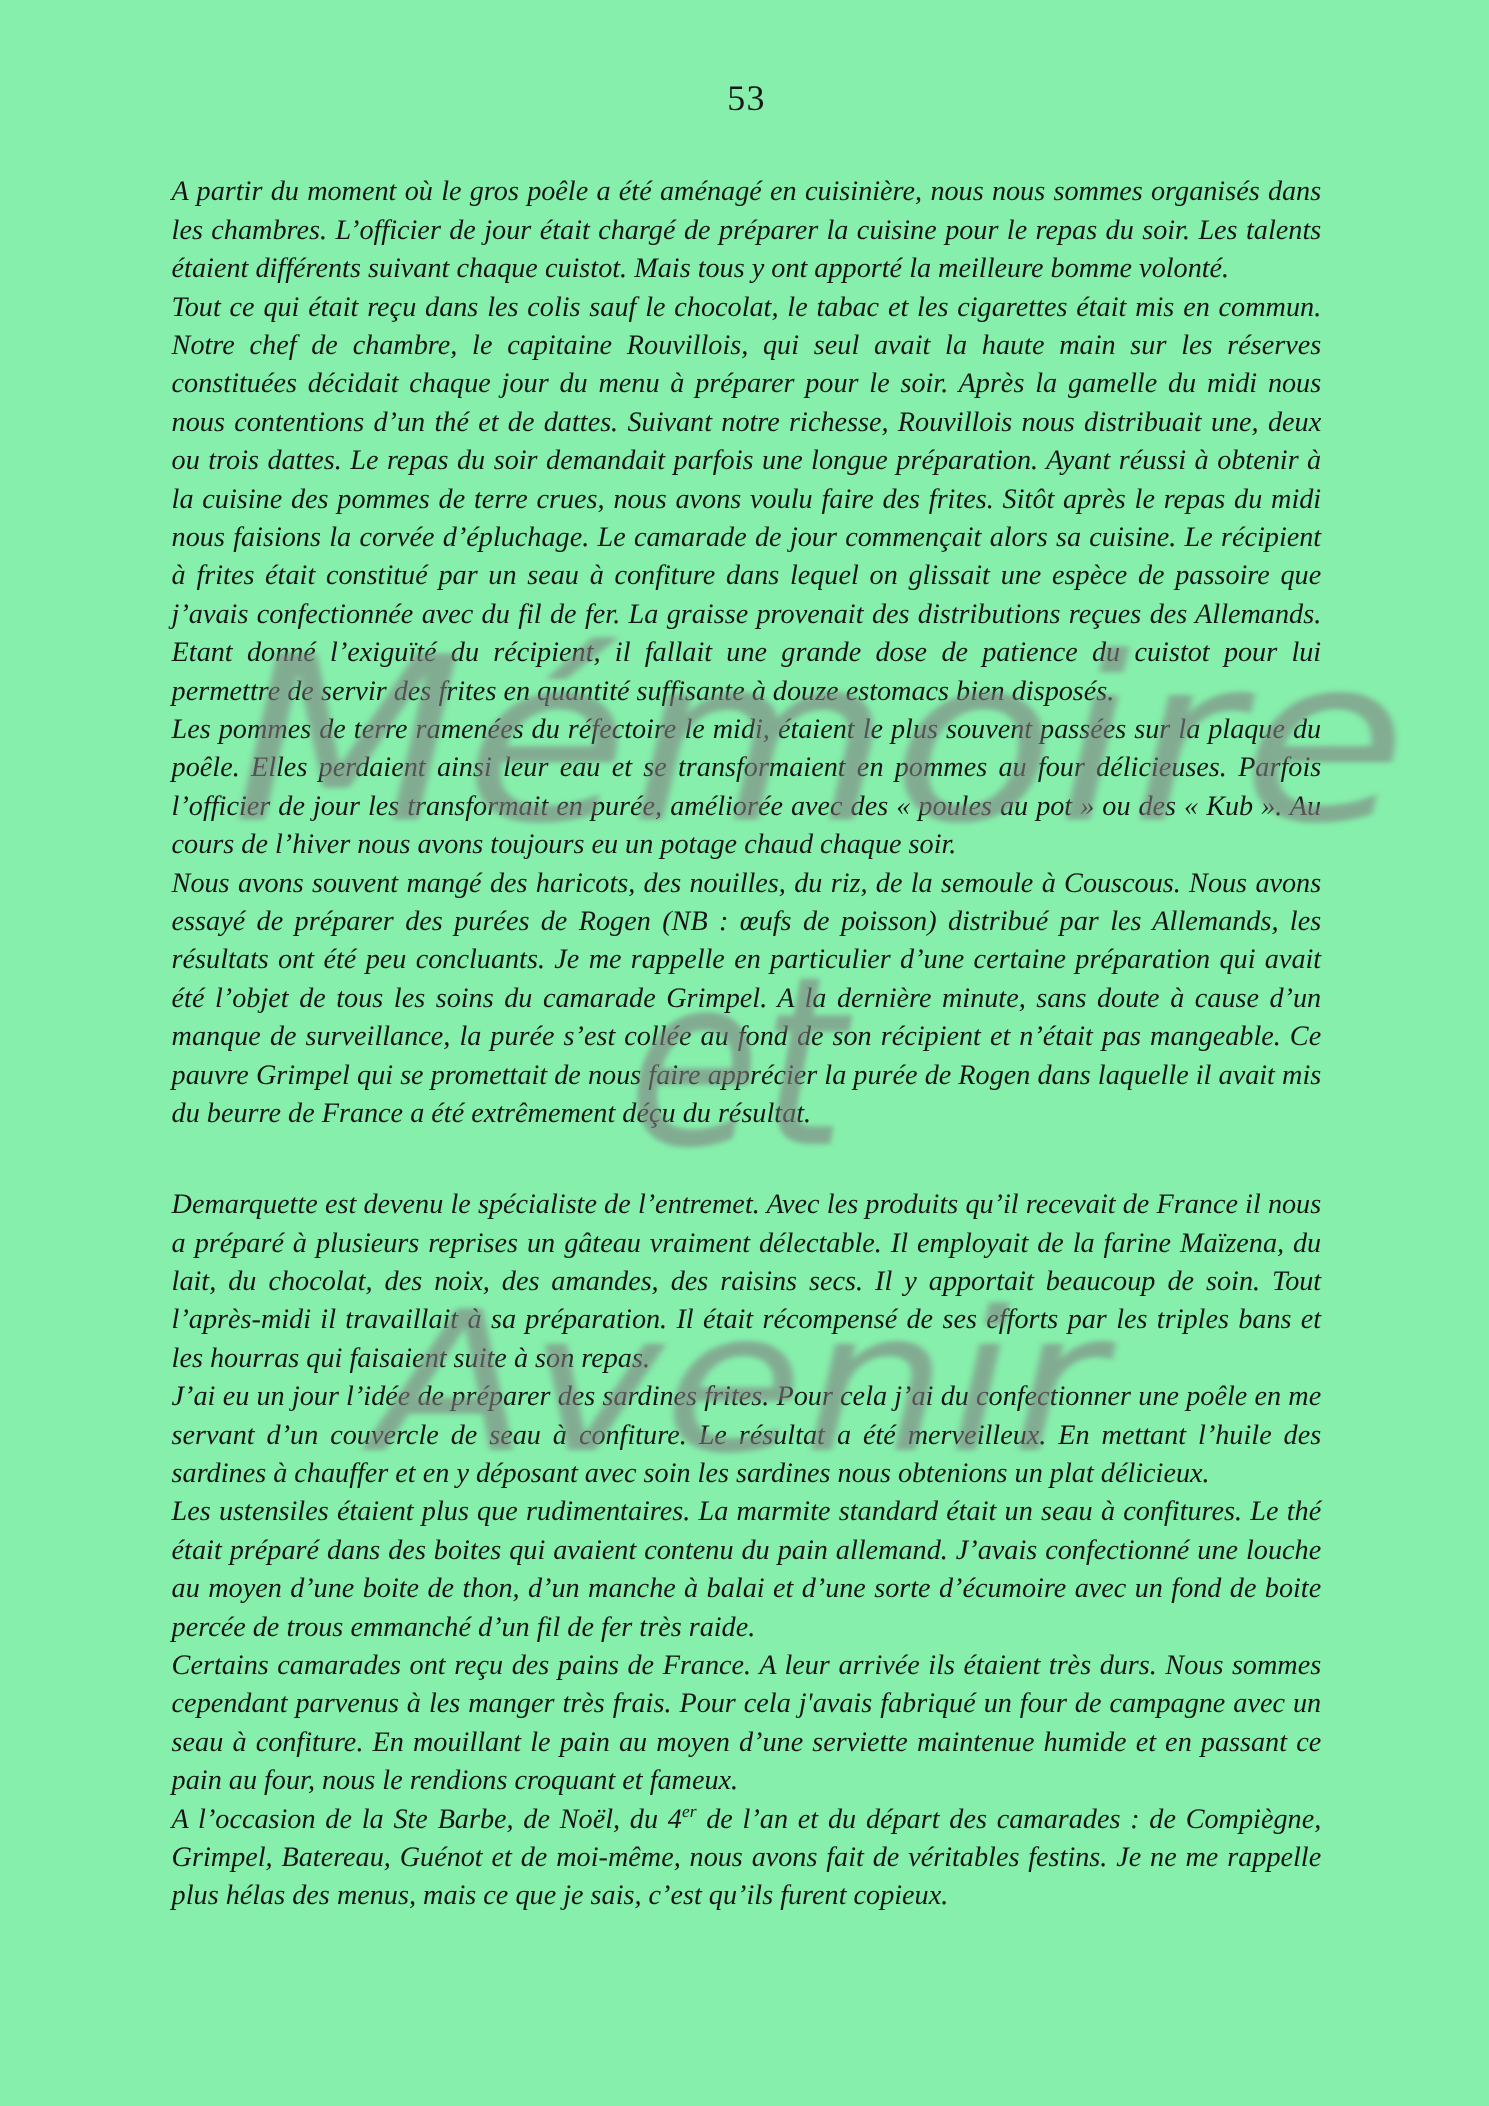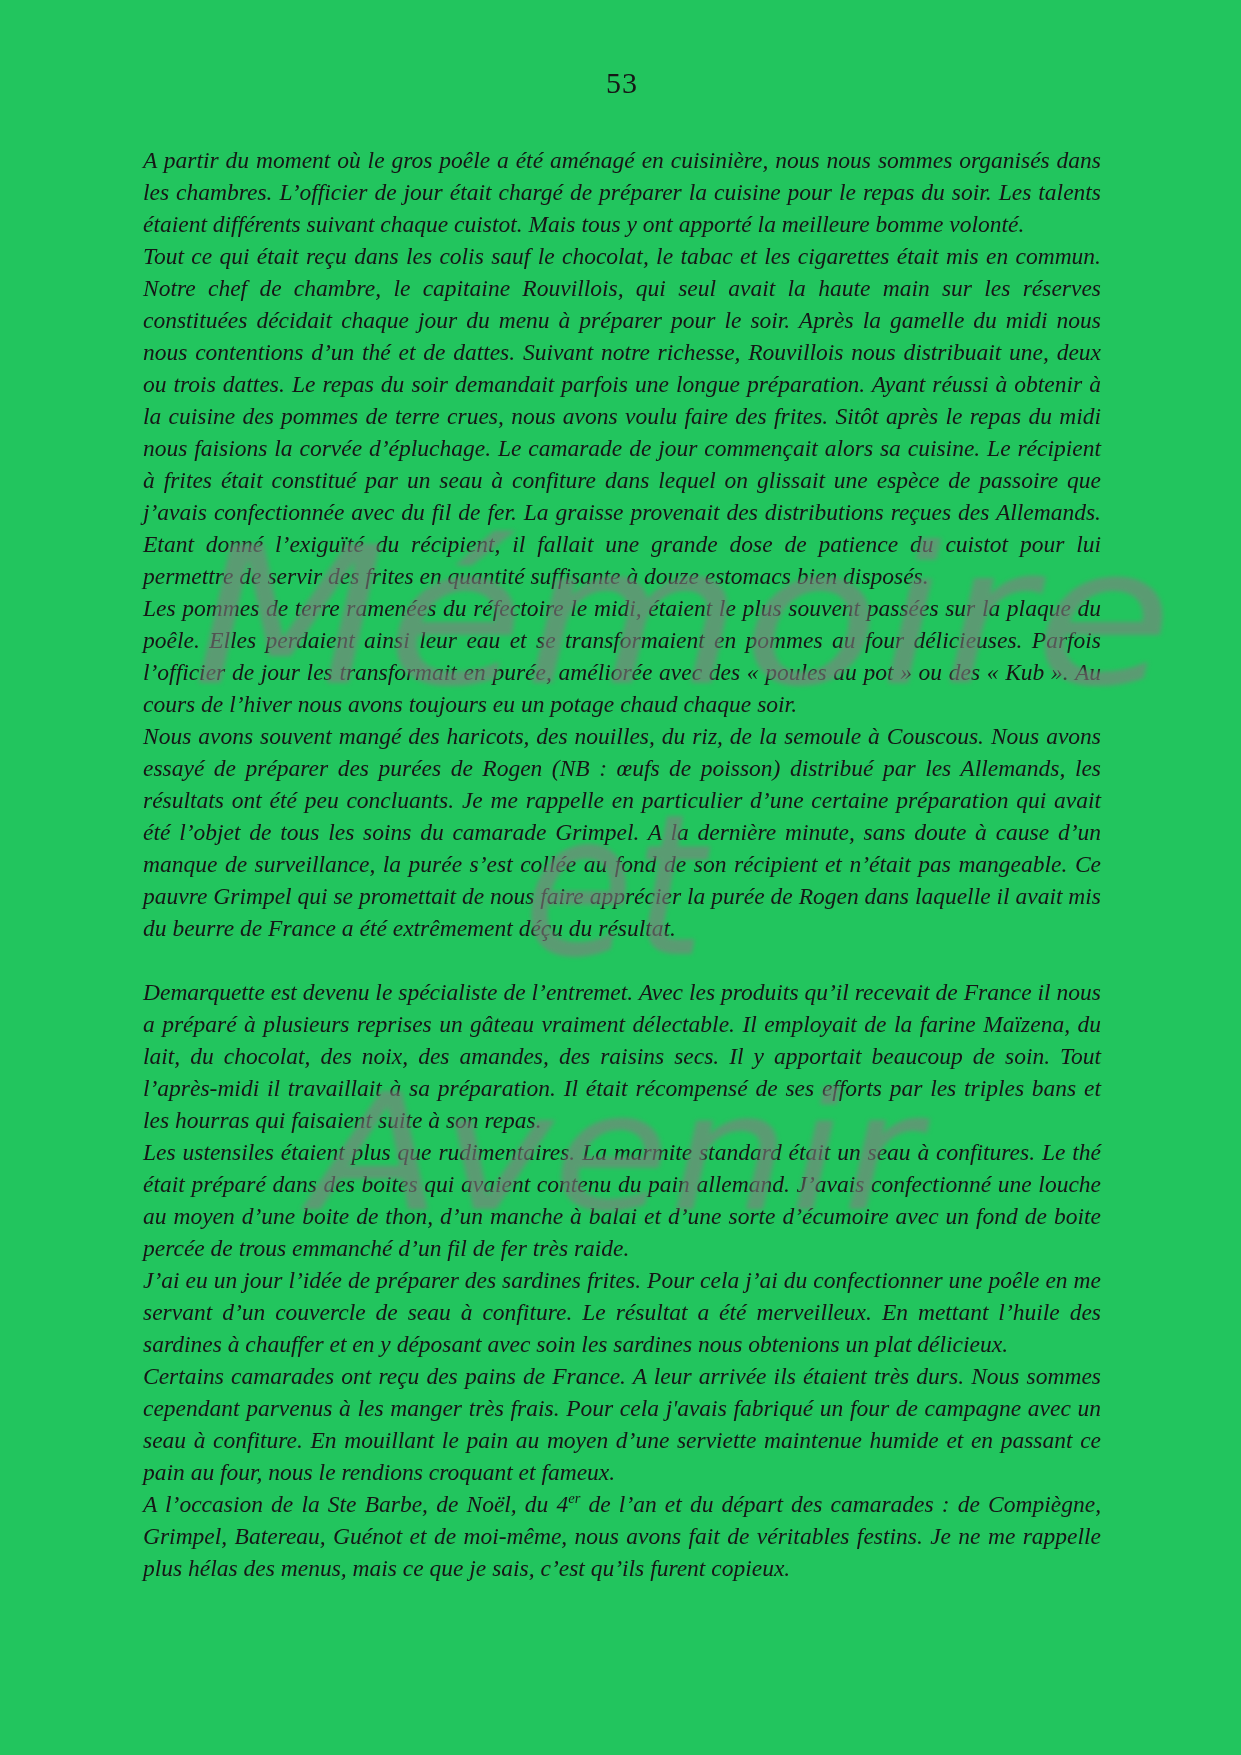--- a/index.html
+++ b/index.html
@@ -1,20 +1,20 @@
 <!DOCTYPE html>
 <html lang="fr"><head>
 <meta charset="utf-8">
 <style>
   html, body { margin: 0; padding: 0; background: #ffffff; }
   .page {
     position: relative;
     width: 1241px;
     height: 1755px;
-    background: #22c55e;
+    background: #86efac;
     overflow: hidden;
     font-family: "Liberation Serif", "DejaVu Serif", serif;
     color: #161616;
   }
   .page-number {
     position: absolute;
     top: 66px;
     left: 143px;
     width: 958px;
     text-align: center;
@@ -27,21 +27,21 @@
     top: 144px;
     left: 143px;
     width: 958px;
     z-index: 1;
     font-size: 23.5px;
     line-height: 32px;
     text-align: justify;
     text-justify: inter-word;
   }
   .body-text p { margin: 0; font-style: italic; }
-  .body-text p.gap-before { margin-top: 32px; }
+  .body-text p.gap-before { margin-top: 44px; }
   .sup-ord {
     font-size: 0.62em;
     vertical-align: super;
     line-height: 0;
   }
   .wm {
     position: absolute;
     z-index: 3;
     pointer-events: none;
     white-space: nowrap;
@@ -63,22 +63,22 @@
 <div class="page">
 
   <div class="page-number">53</div>
 
   <div class="body-text">
     <p>A partir du moment où le gros poêle a été aménagé en cuisinière, nous nous sommes organisés dans les chambres. L’officier de jour était chargé de préparer la cuisine pour le repas du soir. Les talents étaient différents suivant chaque cuistot. Mais tous y ont apporté la meilleure bomme volonté.</p>
     <p>Tout ce qui était reçu dans les colis sauf le chocolat, le tabac et les cigarettes était mis en commun. Notre chef de chambre, le capitaine Rouvillois, qui seul avait la haute main sur les réserves constituées décidait chaque jour du menu à préparer pour le soir. Après la gamelle du midi nous nous contentions d’un thé et de dattes. Suivant notre richesse, Rouvillois nous distribuait une, deux ou trois dattes. Le repas du soir demandait parfois une longue préparation. Ayant réussi à obtenir à la cuisine des pommes de terre crues, nous avons voulu faire des frites. Sitôt après le repas du midi nous faisions la corvée d’épluchage. Le camarade de jour commençait alors sa cuisine. Le récipient à frites était constitué par un seau à confiture dans lequel on glissait une espèce de passoire que j’avais confectionnée avec du fil de fer. La graisse provenait des distributions reçues des Allemands. Etant donné l’exiguïté du récipient, il fallait une grande dose de patience du cuistot pour lui permettre de servir des frites en quantité suffisante à douze estomacs bien disposés.</p>
     <p>Les pommes de terre ramenées du réfectoire le midi, étaient le plus souvent passées sur la plaque du poêle. Elles perdaient ainsi leur eau et se transformaient en pommes au four délicieuses. Parfois l’officier de jour les transformait en purée, améliorée avec des « poules au pot » ou des « Kub ». Au cours de l’hiver nous avons toujours eu un potage chaud chaque soir.</p>
     <p>Nous avons souvent mangé des haricots, des nouilles, du riz, de la semoule à Couscous. Nous avons essayé de préparer des purées de Rogen (NB : œufs de poisson) distribué par les Allemands, les résultats ont été peu concluants. Je me rappelle en particulier d’une certaine préparation qui avait été l’objet de tous les soins du camarade Grimpel. A la dernière minute, sans doute à cause d’un manque de surveillance, la purée s’est collée au fond de son récipient et n’était pas mangeable. Ce pauvre Grimpel qui se promettait de nous faire apprécier la purée de Rogen dans laquelle il avait mis du beurre de France a été extrêmement déçu du résultat.</p>
     <p class="gap-before">Demarquette est devenu le spécialiste de l’entremet. Avec les produits qu’il recevait de France il nous a préparé à plusieurs reprises un gâteau vraiment délectable. Il employait de la farine Maïzena, du lait, du chocolat, des noix, des amandes, des raisins secs. Il y apportait beaucoup de soin. Tout l’après-midi il travaillait à sa préparation. Il était récompensé de ses efforts par les triples bans et les hourras qui faisaient suite à son repas.</p>
+    <p>J’ai eu un jour l’idée de préparer des sardines frites. Pour cela j’ai du confectionner une poêle en me servant d’un couvercle de seau à confiture. Le résultat a été merveilleux. En mettant l’huile des sardines à chauffer et en y déposant avec soin les sardines nous obtenions un plat délicieux.</p>
     <p>Les ustensiles étaient plus que rudimentaires. La marmite standard était un seau à confitures. Le thé était préparé dans des boites qui avaient contenu du pain allemand. J’avais confectionné une louche au moyen d’une boite de thon, d’un manche à balai et d’une sorte d’écumoire avec un fond de boite percée de trous emmanché d’un fil de fer très raide.</p>
-    <p>J’ai eu un jour l’idée de préparer des sardines frites. Pour cela j’ai du confectionner une poêle en me servant d’un couvercle de seau à confiture. Le résultat a été merveilleux. En mettant l’huile des sardines à chauffer et en y déposant avec soin les sardines nous obtenions un plat délicieux.</p>
     <p>Certains camarades ont reçu des pains de France. A leur arrivée ils étaient très durs. Nous sommes cependant parvenus à les manger très frais. Pour cela j'avais fabriqué un four de campagne avec un seau à confiture. En mouillant le pain au moyen d’une serviette maintenue humide et en passant ce pain au four, nous le rendions croquant et fameux.</p>
     <p><span>A l’occasion de la Ste Barbe, de Noël, du 4</span><span class="sup-ord">er</span><span> de l’an et du départ des camarades : de Compiègne, Grimpel, Batereau, Guénot et de moi-même, nous avons fait de véritables festins. Je ne me rappelle plus hélas des menus, mais ce que je sais, c’est qu’ils furent copieux.</span></p>
   </div>
 
   <div class="wm wm-memoire">Mémoire</div>
   <div class="wm wm-et">et</div>
   <div class="wm wm-avenir">Avenir</div>
 
 </div>
 

